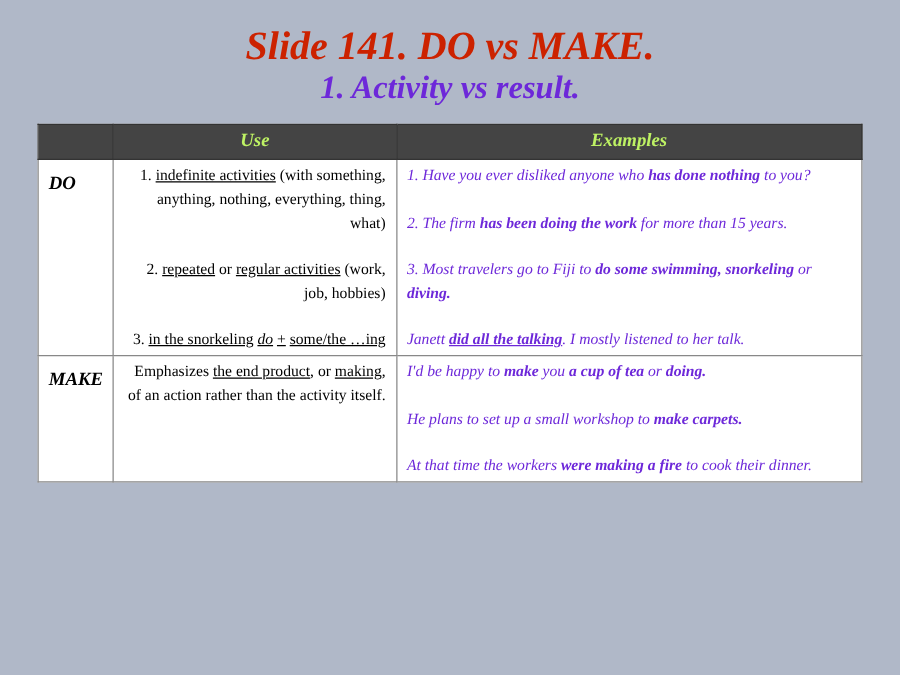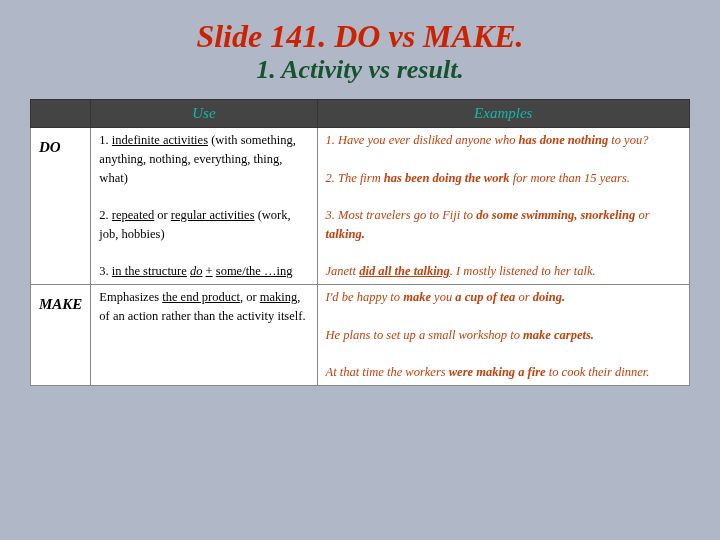--- a/index.html
+++ b/index.html
@@ -25,40 +25,40 @@
       font-size: 32px;
       font-weight: bold;
       color: #cc2200;
       font-style: italic;
       display: block;
     }
 
     .slide-title .line2 {
       font-size: 26px;
       font-weight: bold;
-      color: #14532d;
+      color: #6d28d9;
       font-style: italic;
       display: block;
     }
 
     table {
       width: 100%;
       border-collapse: collapse;
       background: white;
       font-size: 13px;
     }
 
     thead th {
       background: #444;
-      color: #14b8a6;
+      color: #bef264;
       text-align: center;
       padding: 5px 10px;
       font-size: 15px;
       font-style: italic;
-      font-weight: normal;
+      font-weight: bold;
       border: 1px solid #333;
     }
 
     tbody td {
       border: 1px solid #888;
       vertical-align: top;
       padding: 3px 8px;
       font-size: 12.5px;
       line-height: 1.5;
     }
@@ -69,25 +69,26 @@
       font-style: italic;
       color: #000;
       width: 52px;
       text-align: left;
       vertical-align: top;
       padding-top: 8px;
     }
 
     .col-use {
       width: 230px;
+      text-align: right;
     }
 
     .col-examples {
       width: 380px;
-      color: #c2410c;
+      color: #6d28d9;
       font-style: italic;
     }
   </style>
 </head>
 <body>
 
 <div class="slide-title">
   <span class="line1">Slide 141. DO vs MAKE.</span>
   <span class="line2">1. Activity vs result.</span>
 </div>
@@ -96,22 +97,22 @@
   <thead>
     <tr>
       <th style="width:52px; background:#444;"></th>
       <th>Use</th>
       <th>Examples</th>
     </tr>
   </thead>
   <tbody id="table-body">
   <tr>
         <td class="col-word">DO</td>
-        <td class="col-use">1. <u>indefinite activities</u> (with something, anything, nothing, everything, thing, what)<br><br>2. <u>repeated</u> or <u>regular activities</u> (work, job, hobbies)<br><br>3. <u>in the structure</u> <u><i>do</i></u> <u>+</u> <u>some/the …ing</u></td>
-        <td class="col-examples examples-cell">1. Have you ever disliked anyone who <b>has done nothing</b> to you?<br><br>2. The firm <b>has been doing the work</b> for more than 15 years.<br><br>3. Most travelers go to Fiji to <b>do some swimming, snorkeling</b> or <b>talking.</b><br><br>Janett <b><u>did all the talking</u></b>. I mostly listened to her talk.</td>
+        <td class="col-use">1. <u>indefinite activities</u> (with something, anything, nothing, everything, thing, what)<br><br>2. <u>repeated</u> or <u>regular activities</u> (work, job, hobbies)<br><br>3. <u>in the snorkeling</u> <u><i>do</i></u> <u>+</u> <u>some/the …ing</u></td>
+        <td class="col-examples examples-cell">1. Have you ever disliked anyone who <b>has done nothing</b> to you?<br><br>2. The firm <b>has been doing the work</b> for more than 15 years.<br><br>3. Most travelers go to Fiji to <b>do some swimming, snorkeling</b> or <b>diving.</b><br><br>Janett <b><u>did all the talking</u></b>. I mostly listened to her talk.</td>
       </tr>
       <tr>
         <td class="col-word">MAKE</td>
         <td class="col-use">Emphasizes <u>the end product</u>, or <u>making</u>, of an action rather than the activity itself.</td>
         <td class="col-examples examples-cell">I'd be happy to <b>make</b> you <b>a cup of tea</b> or <b><i>doing.</i></b><br><br>He plans to set up a small workshop to <b>make carpets.</b><br><br>At that time the workers <b><i>were making a fire</i></b> to cook their dinner.</td>
       </tr>
     </tbody>
 </table>
 
 </body></html>

